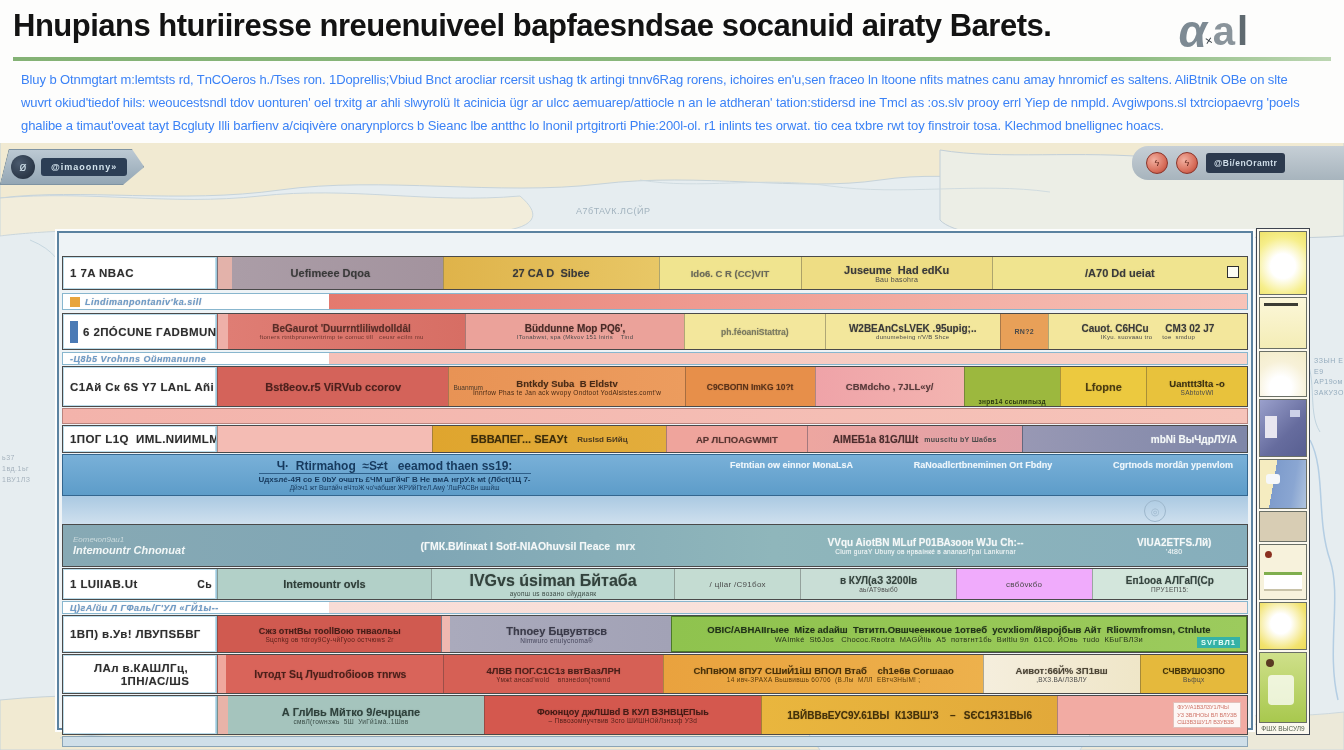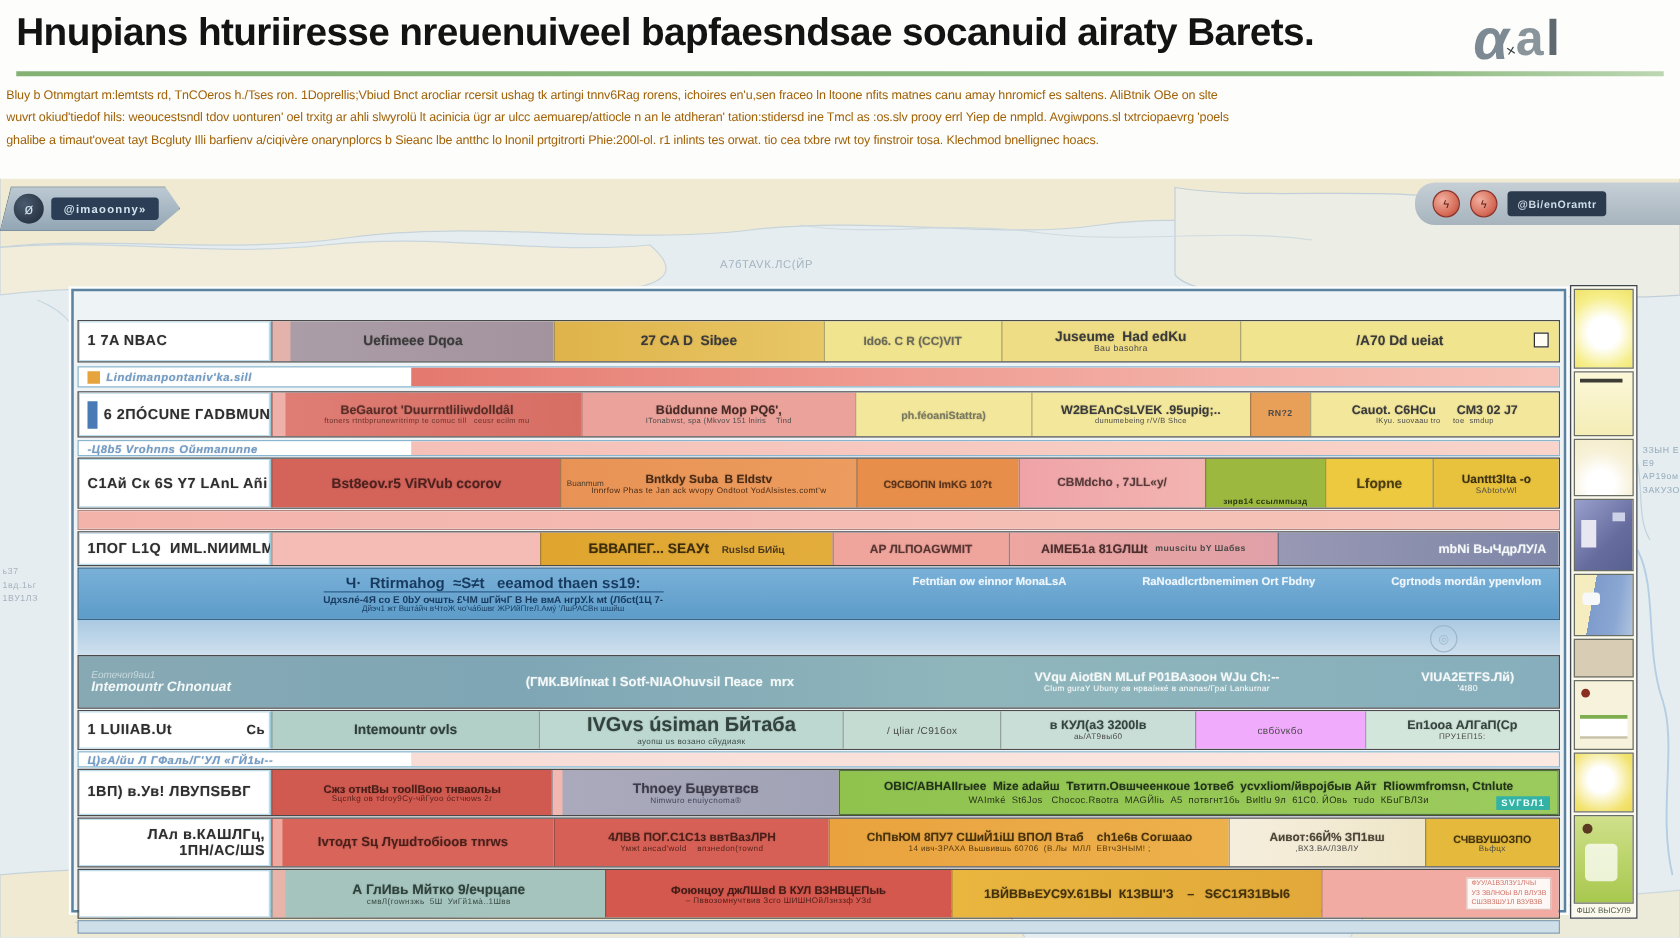--- a/index.html
+++ b/index.html
@@ -18,21 +18,21 @@
   .hdr{position:absolute;left:0;top:0;width:1344px;height:143px;background:#fdfdfc;z-index:2;}
   .title{position:absolute;left:13px;top:8px;margin:0;font-size:31px;font-weight:800;color:#131313;
          letter-spacing:-.5px;white-space:nowrap;}
   .rule{position:absolute;left:13px;top:57px;height:4px;width:1318px;
         background:linear-gradient(90deg,#84b275,#8dbb80 84%,#bcd6b2);}
   .logo{position:absolute;right:96px;top:8px;display:flex;align-items:center;gap:2px;z-index:3;}
   .lg-a{font-size:46px;font-weight:800;font-style:italic;color:#7d8a93;line-height:1;}
   .lg-x{font-size:13px;color:#343c42;transform:rotate(-12deg);margin:18px -2px 0 -4px;}
   .lg-b{font-size:40px;font-weight:800;color:#8a949b;line-height:1;}
   .lg-l{font-size:40px;font-weight:800;color:#5f6a70;line-height:1;}
-  .para{position:absolute;left:5px;top:68px;width:1322px;color:#a16207;font-size:10px;line-height:1.78;}
+  .para{position:absolute;left:21px;top:68px;width:1322px;color:#3b82f6;font-size:13px;line-height:1.78;}
   .para span{display:block;white-space:nowrap;overflow:hidden;letter-spacing:-.1px;}
   
   .badge-l{position:absolute;left:4px;top:147px;height:40px;display:flex;align-items:center;z-index:3;}
   .badge-l .plate{display:flex;align-items:center;gap:6px;height:34px;padding:0 16px 0 6px;
       background:linear-gradient(#bcc9d3,#93a6b4);transform:skewX(-14deg);
       clip-path:polygon(0 0,88% 0,100% 50%,88% 100%,0 100%);border:1px solid #7e93a2;}
   .badge-l .disc{width:24px;height:24px;border-radius:50%;background:radial-gradient(circle at 35% 35%,#4a5a6e,#1d2836);
       color:#cfe0ea;font-size:12px;display:flex;align-items:center;justify-content:center;transform:skewX(14deg);}
   .badge-l .pill{background:#2c3e55;border-radius:3px;color:#d4e4ee;font-size:9px;font-weight:bold;
       letter-spacing:1px;padding:4px 10px;transform:skewX(14deg);white-space:nowrap;}
@@ -377,21 +377,21 @@
         <span class="cs" style="font-size:6.5px;color:#44445a">Nimwuro enuiycnomа®</span>
         </div>
       <div class="cell gcell" style="flex:56.5">
         <span class="ct">ОВIC/АВНАIIгыее  Mize аdайш  Твтитп.Овшчеенкоuе 1отвеб  yсvxliom/йвроjбыв Айт  Rliowmfromsn, Сtnlute</span>
         <span class="cs">WAImké  St6Jos   Сhococ.Rвotra  МАGЙliь  А5  потвгнт1бь  Виltlu 9л  61С0. ЙОвь  тudо  КБuГВЛЗи</span>
         <span class="chip">SVГВЛ1</span>
         </div>
     </div>
 
     <div class="row r11">
-      <div class="lbl" style="flex-direction:column;align-items:flex-end;justify-content:center;gap:1px">
+      <div class="lbl" style="flex-direction:column;align-items:center;justify-content:center;gap:1px">
         <span>ЛАл в.КАШЛГц,</span>
         <span style="padding-left:28px">1ПН/АС/ШS</span></div>
       <div class="cell" style="flex:22;background:linear-gradient(90deg,#efa89e 0 8px,#d9645a 8px)">
         <span class="ct" style="font-size:10.5px;color:#4c1e18">Ivтодт Sц Лγшdтобioов тnrws</span>
         </div>
       <div class="cell" style="flex:21.5;background:#d66055">
         <span class="ct" style="font-size:9.5px;color:#4c1e18">4ЛВВ ПОГ.С1С1з ввтВазЛРН</span>
         <span class="cs" style="font-size:6.5px;color:#58241c">Үмжt ансаd'wold    впзнedon(тоwnd</span>
         </div>
       <div class="cell" style="flex:31.5;background:linear-gradient(90deg,#e9a23e,#edb14c)">

